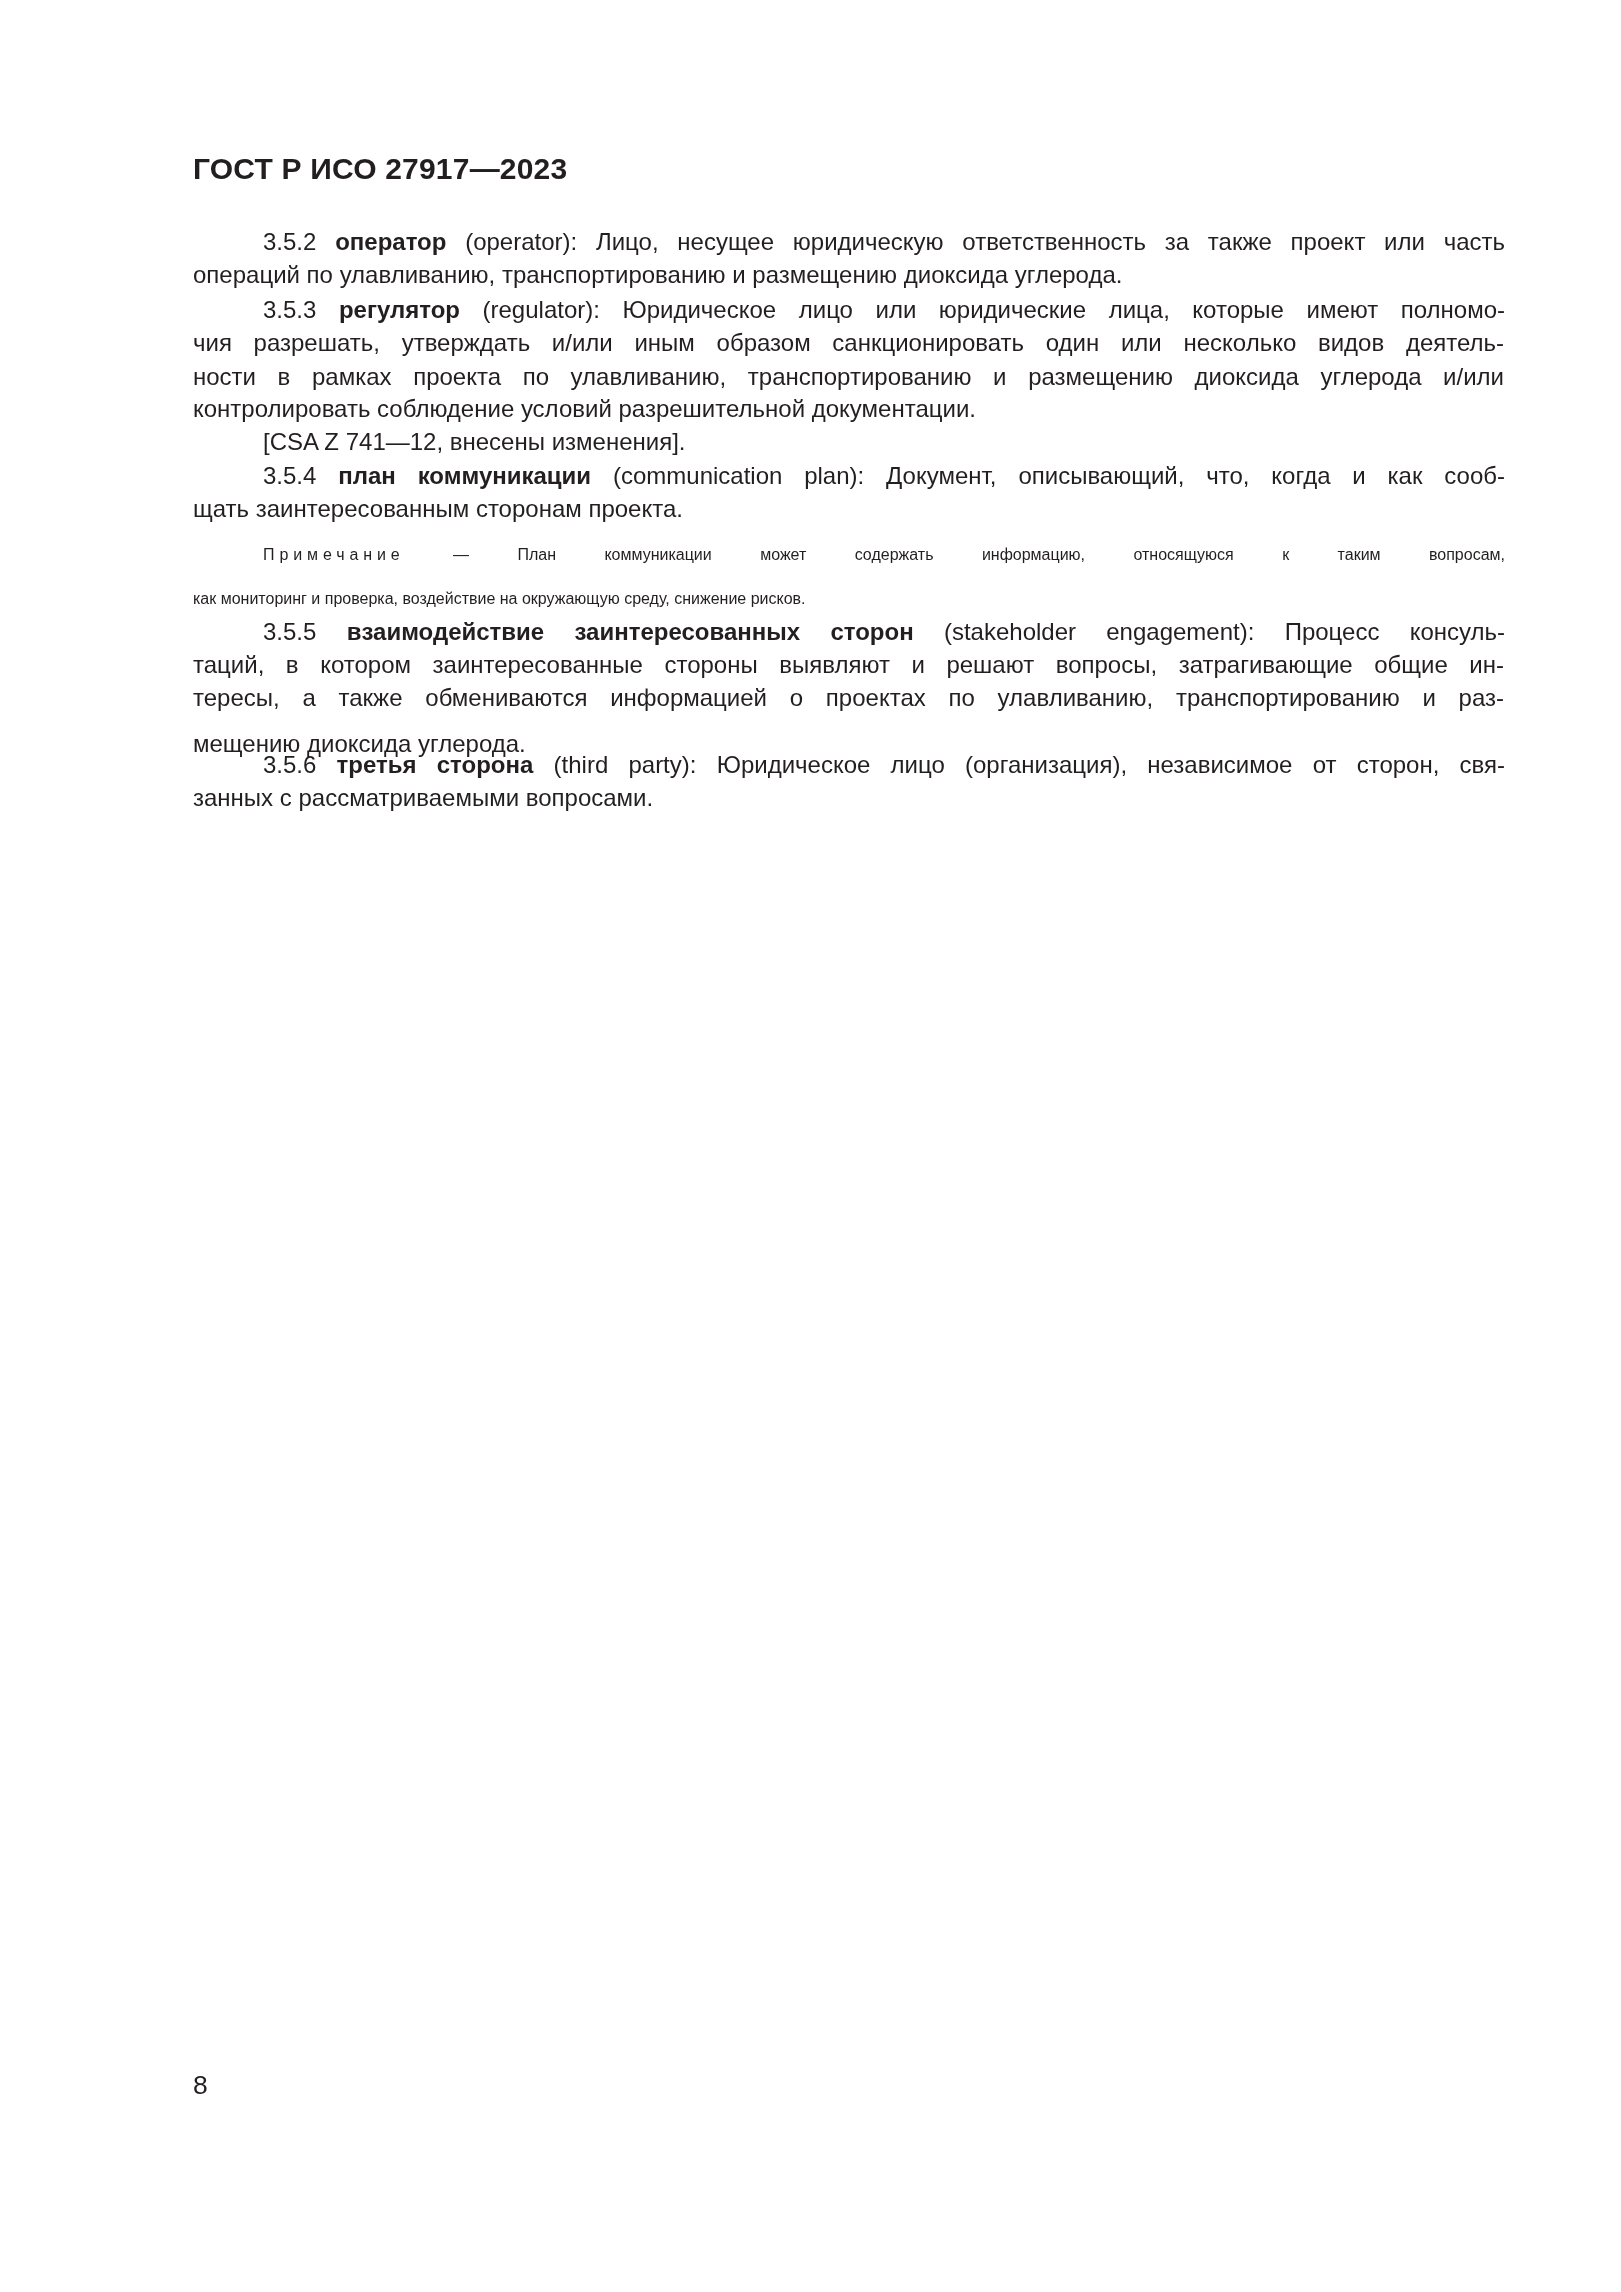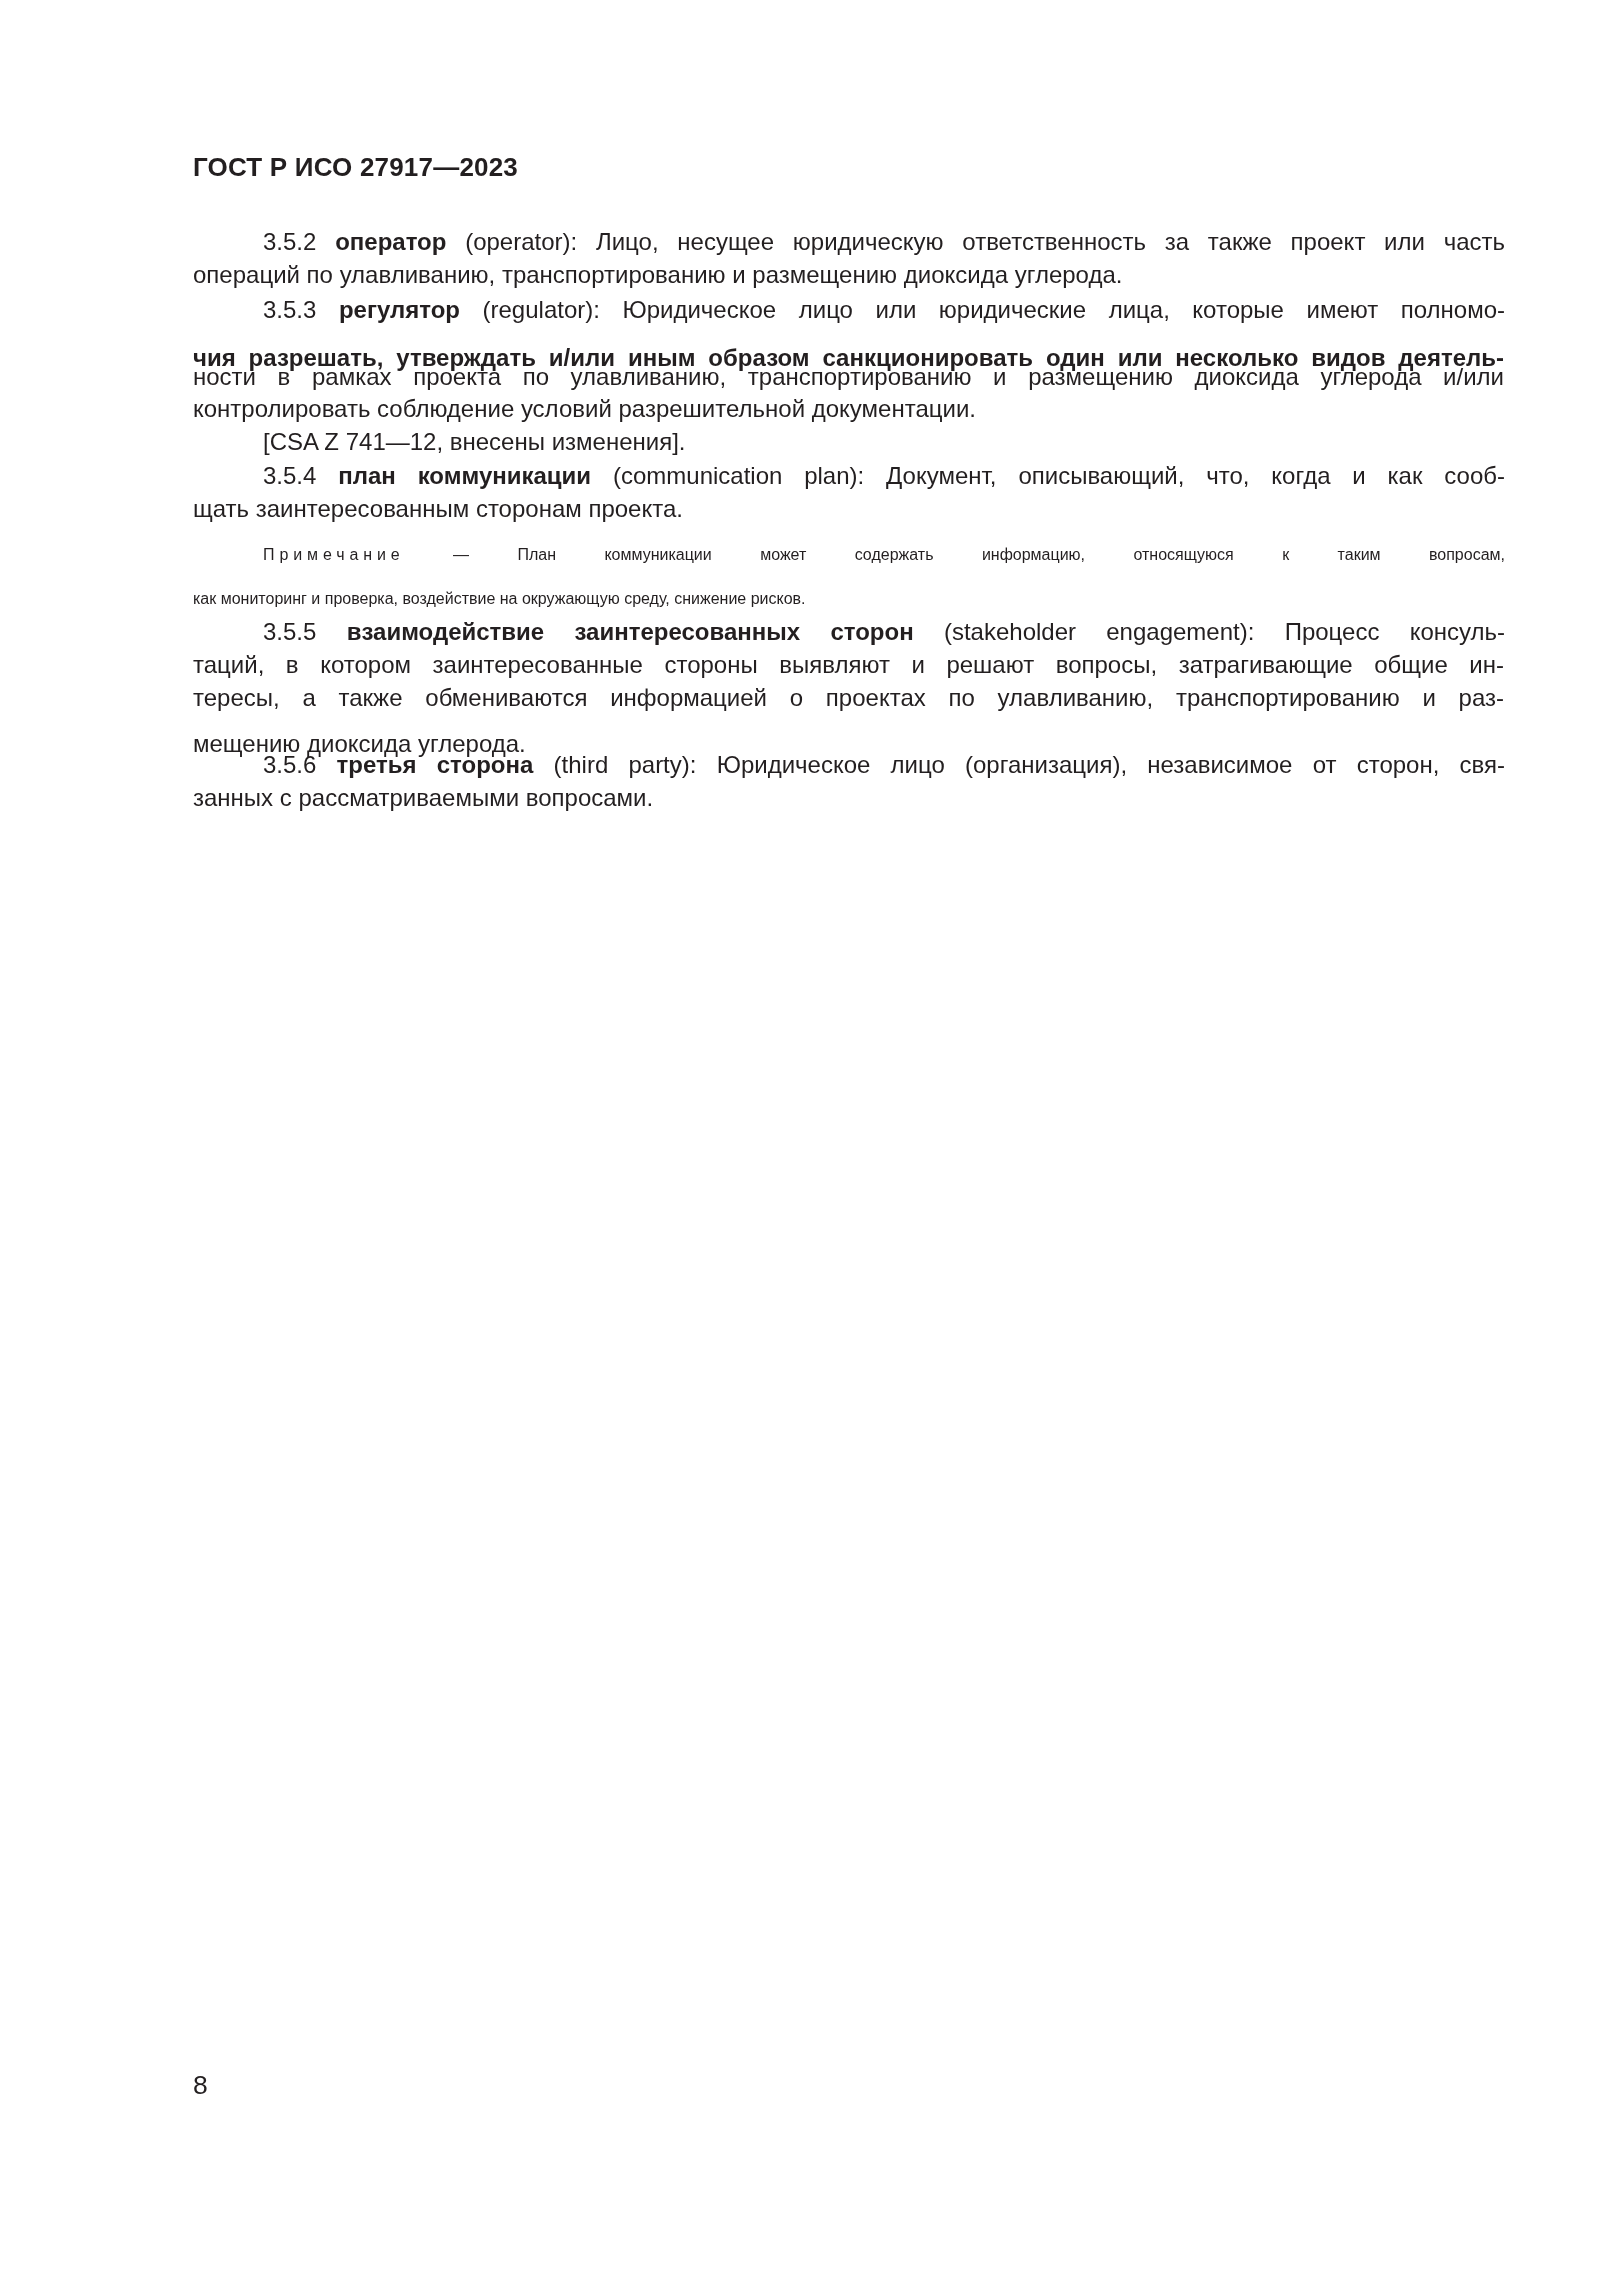--- a/index.html
+++ b/index.html
@@ -1,19 +1,19 @@
 <!DOCTYPE html>
 <html><head>
 <meta charset="utf-8">
 <style>
   html, body { margin: 0; padding: 0; background: #ffffff; }
   body { width: 1621px; height: 2293px; position: relative; overflow: hidden;
          font-family: "Liberation Sans", sans-serif; color: #231f20; }
   .page { position: absolute; left: 0; top: 0; width: 1621px; height: 2293px; background: #fff; }
-  .header { position: absolute; left: 193px; top: 152px; font-size: 26px; font-weight: bold; letter-spacing: 0.2px; white-space: nowrap; }
+  .header { position: absolute; left: 193px; top: 152px; font-size: 30px; font-weight: bold; letter-spacing: 0.2px; white-space: nowrap; }
   .col { position: absolute; left: 193px; width: 1311px; }
   .line { position: absolute; left: 0; width: 1311px; font-size: 24px; line-height: 29px; height: 29px; white-space: nowrap;
           text-align: justify; text-align-last: justify; }
   .line.first { left: 70px; width: 1242px; }
   .line.last { text-align-last: left; }
   .line b { font-weight: bold; margin-top: 24px; }
   .note .line { font-size: 16px; line-height: 25.5px; height: 25.5px; }
   .note .line.first { left: 70px; width: 1242px; }
   .spaced { letter-spacing: 4.9px; }
   .pagenum { position: absolute; left: 193px; top: 2070px; font-size: 26.5px; }
@@ -25,21 +25,21 @@
 
   <div class="header">ГОСТ Р ИСО 27917—2023</div>
 
   <div class="col" style="top:227px;">
     <div class="line first" style="top:0px;"><span>3.5.2</span> <b>оператор</b> <span>(operator)</span><span>: Лицо, несущее юридическую ответственность за также проект или часть</span></div>
     <div class="line last" style="top:33px;">операций по улавливанию, транспортированию и размещению диоксида углерода.</div>
   </div>
 
   <div class="col" style="top:295px;">
     <div class="line first" style="top:0px;"><span>3.5.3</span> <b>регулятор</b> <span>(regulator)</span><span>: Юридическое лицо или юридические лица, которые имеют полномо-</span></div>
-    <div class="line" style="top:48px;font-weight:bold;">чия разрешать, утверждать и/или иным образом санкционировать один или несколько видов деятель-</div>
+    <div class="line" style="top:33px;">чия разрешать, утверждать и/или иным образом санкционировать один или несколько видов деятель-</div>
     <div class="line" style="top:67px;">ности в рамках проекта по улавливанию, транспортированию и размещению диоксида углерода и/или</div>
     <div class="line last" style="top:99px;">контролировать соблюдение условий разрешительной документации.</div>
     <div class="line first last" style="top:132px;">[CSA Z 741—12, внесены изменения].</div>
   </div>
 
   <div class="col" style="top:461px;">
     <div class="line first" style="top:0px;"><span>3.5.4</span> <b>план коммуникации</b> <span>(communication plan)</span><span>: Документ, описывающий, что, когда и как сооб-</span></div>
     <div class="line last" style="top:33px;">щать заинтересованным сторонам проекта.</div>
   </div>
 

